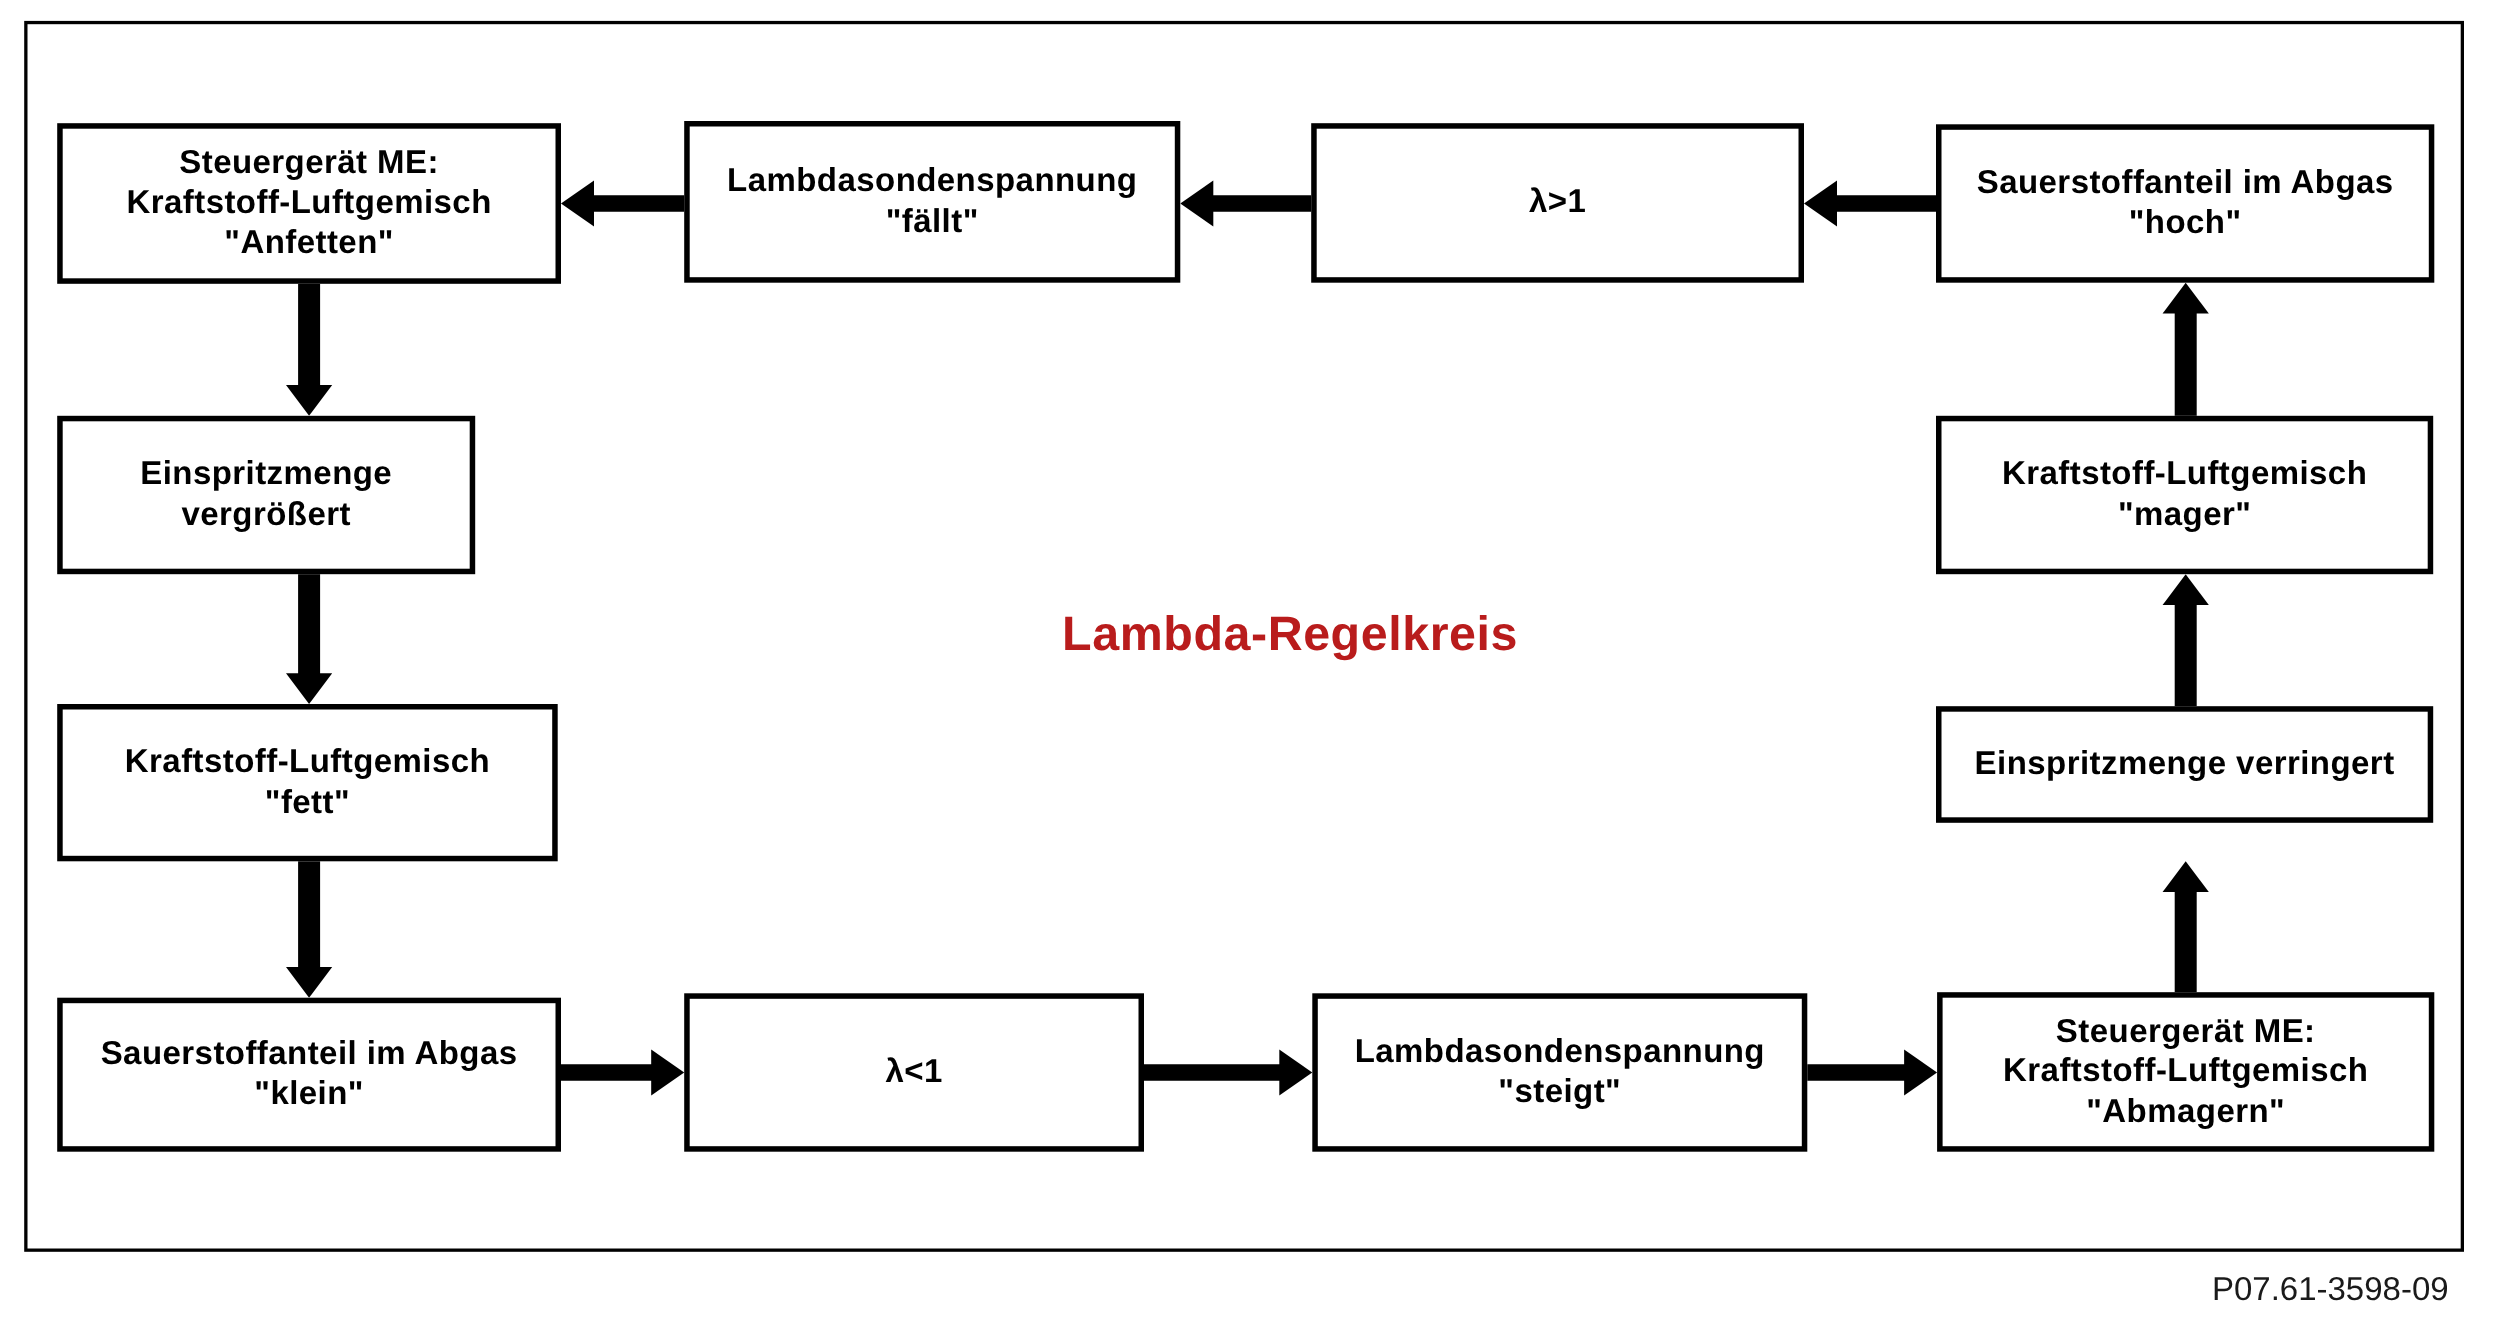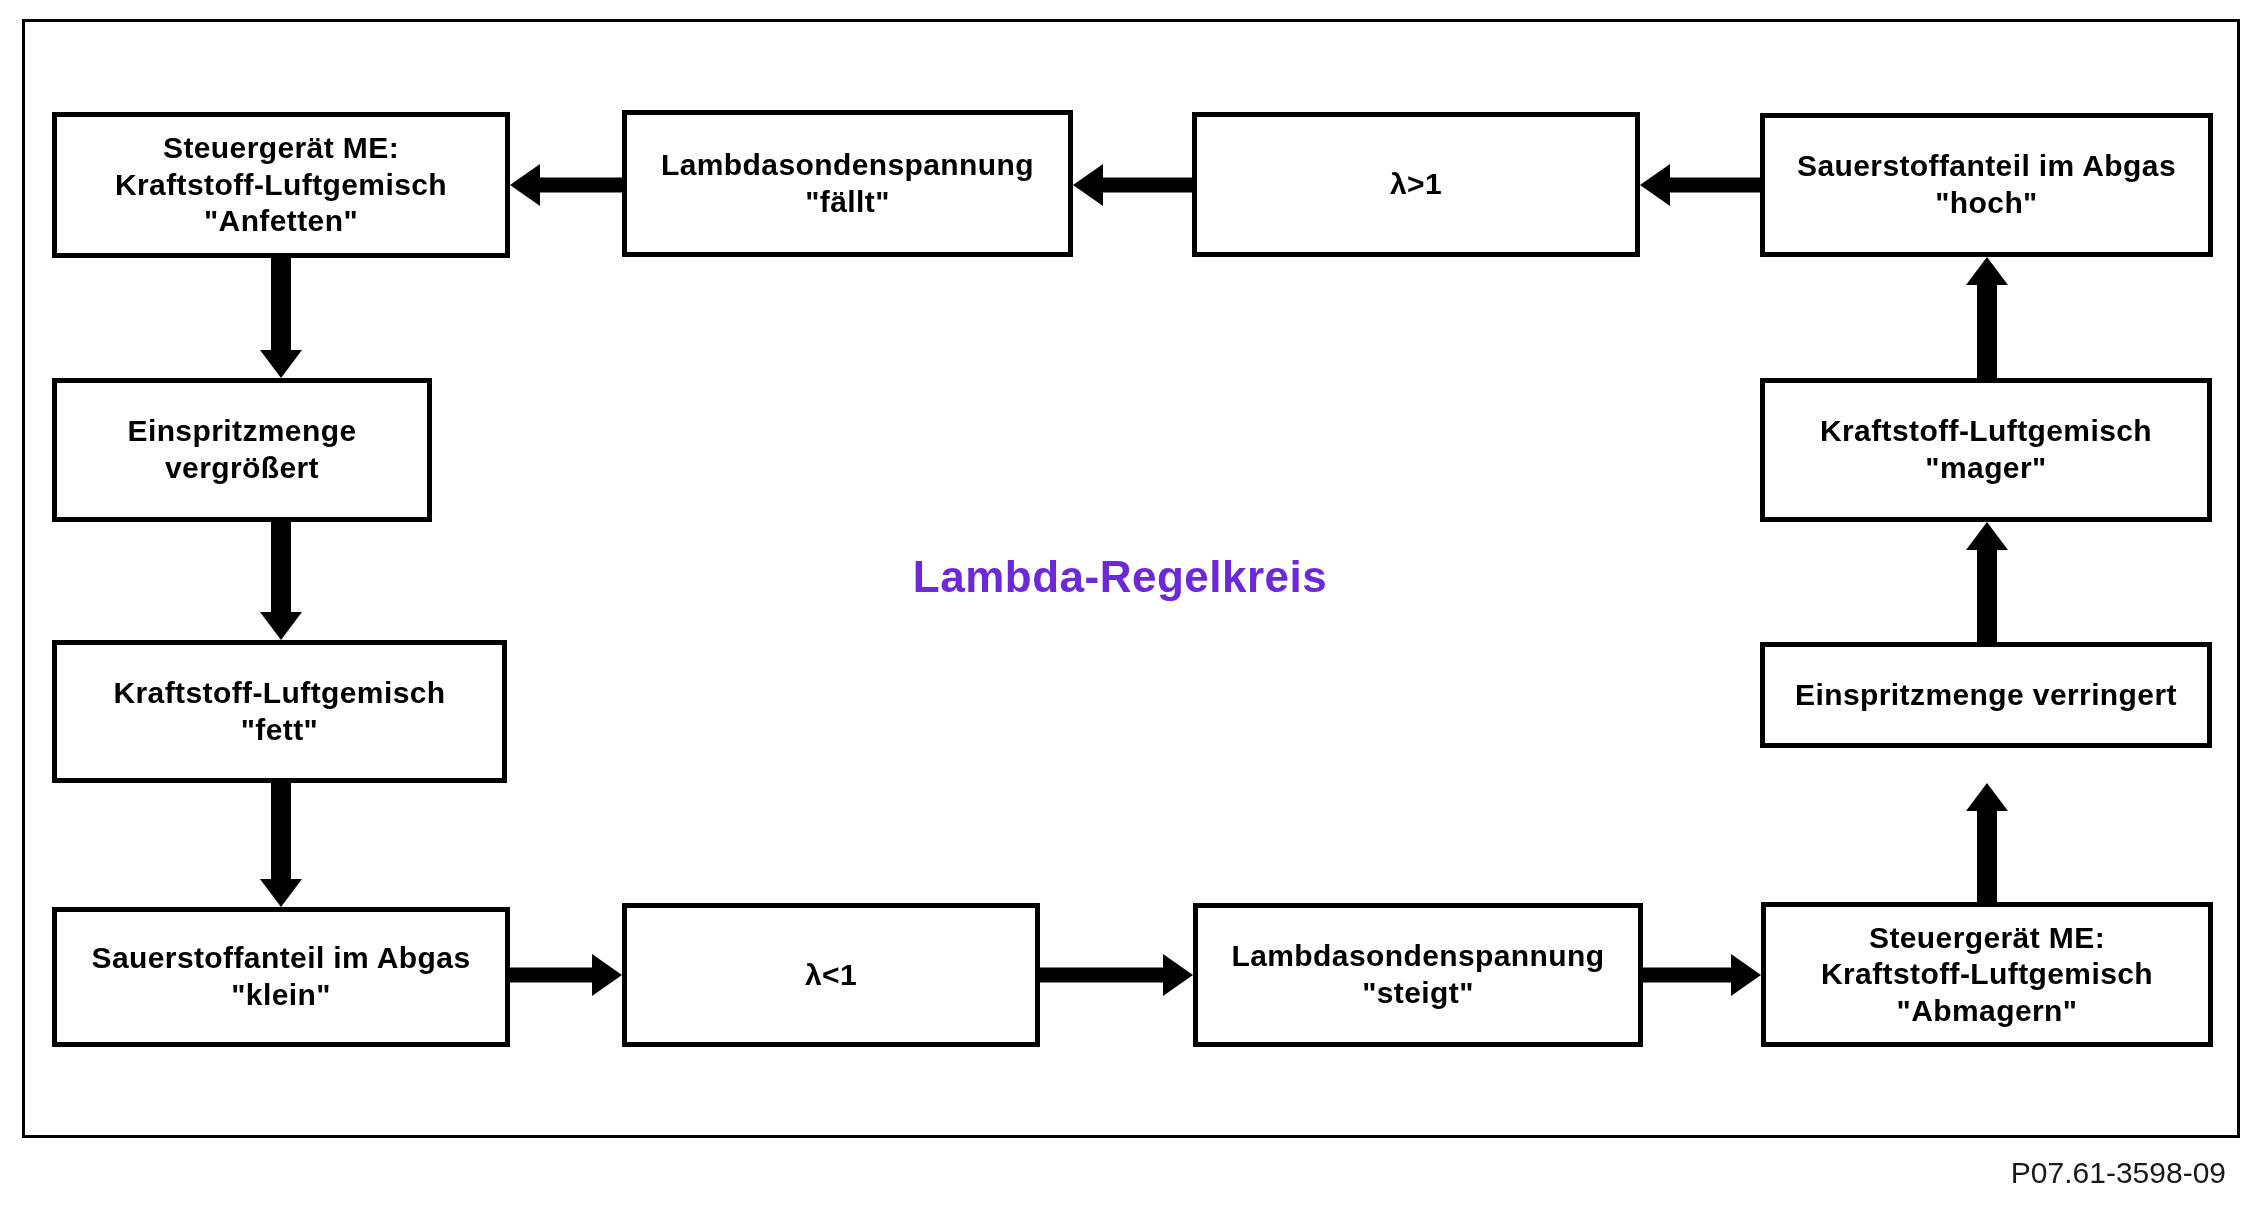--- a/index.html
+++ b/index.html
@@ -41,22 +41,22 @@
     justify-content: center;
     text-align: center;
     white-space: pre-line;
     z-index: 2;
   }
   .title {
     position: absolute;
     left: 860px;
     top: 552px;
     width: 520px;
-    text-align: center;
-    color: #6d28d9;
+    text-align: right;
+    color: #b91c1c;
     font-weight: bold;
     font-size: 44px;
     letter-spacing: 0.5px;
     z-index: 2;
   }
   .figure-code {
     position: absolute;
     right: 42px;
     top: 1156px;
     color: #1a1a1a;

